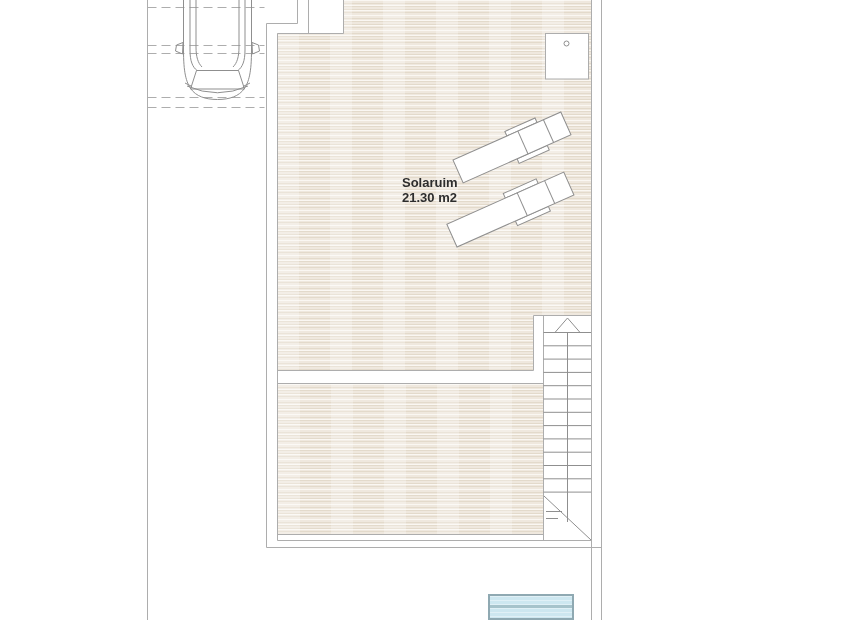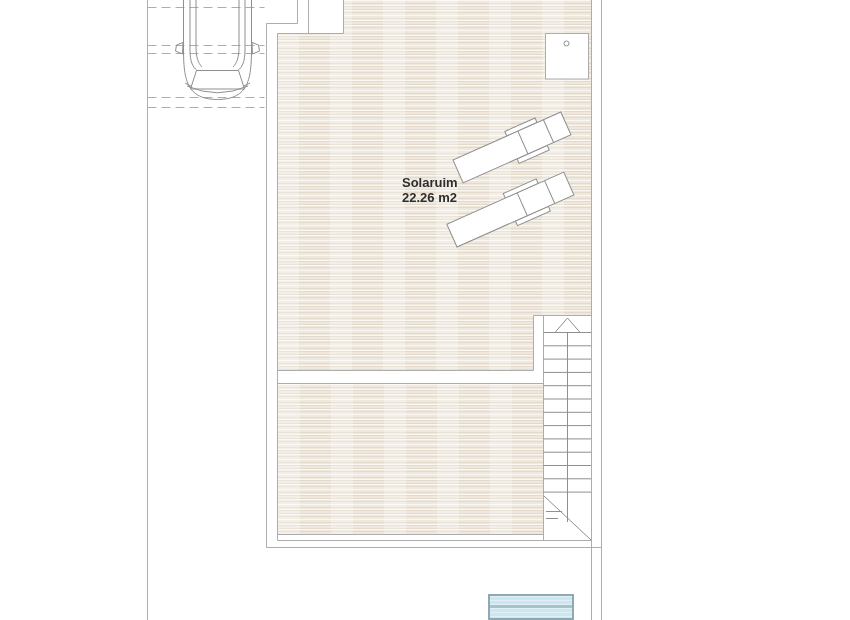--- a/index.html
+++ b/index.html
@@ -134,16 +134,16 @@
       <path class="detail-line" d="M544,496 L591,540"></path>
       <path class="detail-line" d="M546,511.5 H562"></path>
       <path class="detail-line" d="M546,518.5 H558"></path>
     </g>
   </svg>
 
   <div class="pool"></div>
 
   <div class="room-label">
     <div>Solaruim</div>
-    <div>22.26 m2</div>
+    <div>21.30 m2</div>
   </div>
 
 </div>
 
 </body></html>

